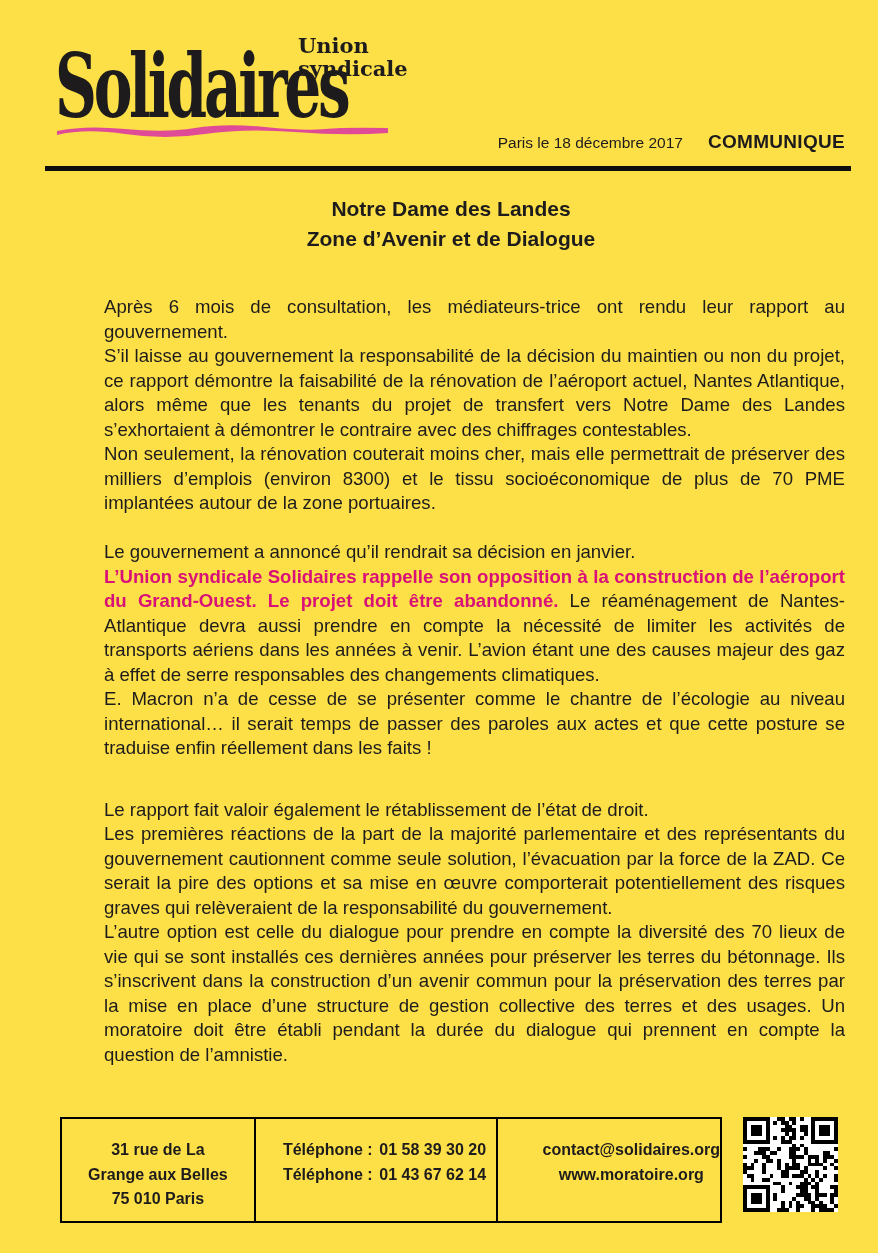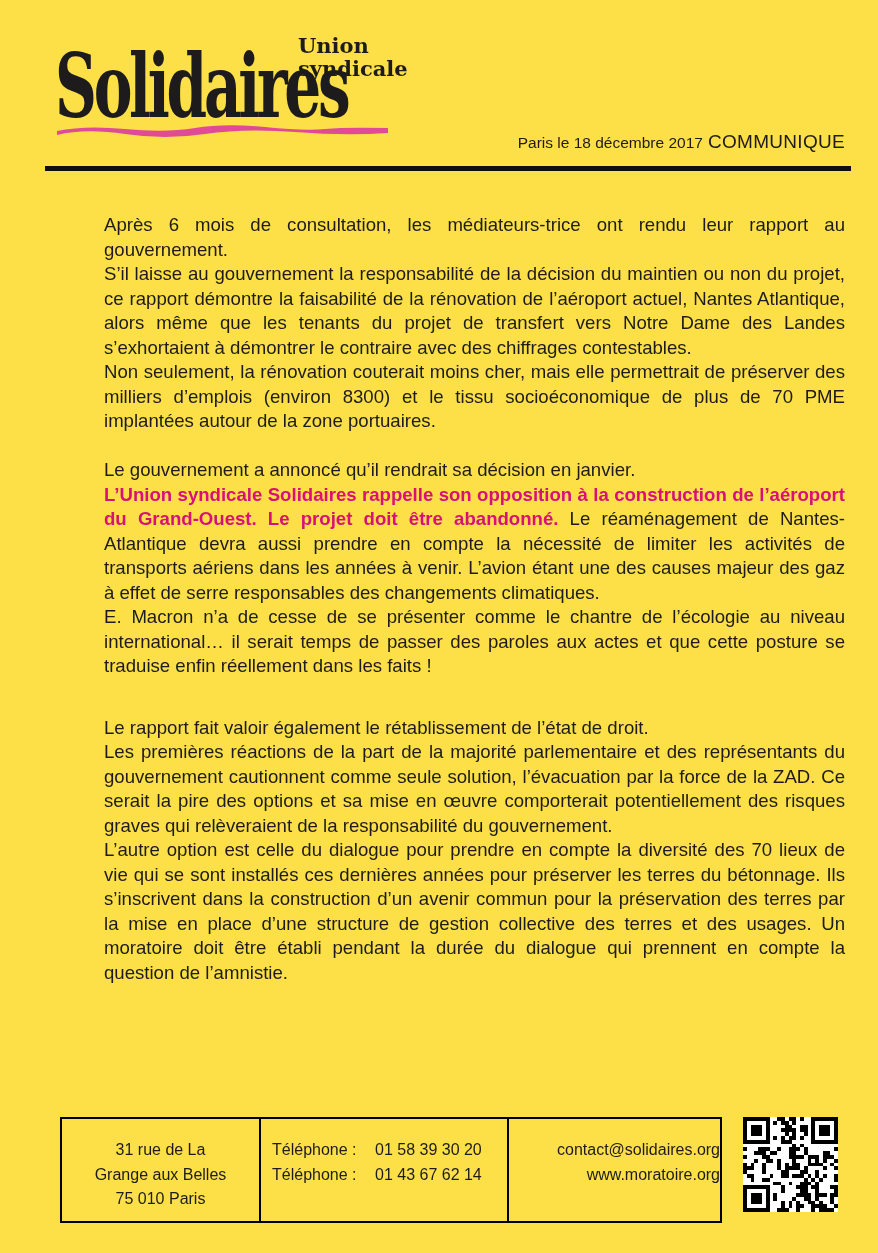--- a/index.html
+++ b/index.html
@@ -21,21 +21,21 @@
   }
   .union {
     position:absolute; left:241px; top:34px;
     font-family:"DejaVu Serif", serif; font-weight:bold;
     font-size:21px; line-height:23px; color:var(--ink,#221f20);
   }
   .brush { position:absolute; left:-2px; top:122px; width:335px; height:17px; color:var(--brush,#e04b97); }
   .dateline {
     position:absolute; right:0; top:131px; font-size:15.5px; white-space:nowrap;
   }
-  .communique { font-size:19px; font-weight:normal; letter-spacing:0.3px; margin-left:5px; }
+  .communique { font-size:19px; font-weight:bold; letter-spacing:0.3px; margin-left:25px; }
   .rule { position:absolute; left:-12px; right:-6px; top:166px; height:5px; background:#0e0e0e; }
 
   
   .title {
     margin-top:22px; text-align:center;
     font-size:21px; font-weight:bold; line-height:30px;
   }
 
   
   .doc-body { margin-top:41px; font-size:18.6px; line-height:24.5px; }
@@ -43,26 +43,26 @@
   .sp-line  { margin-top:24.5px; }
   .sp-wide  { margin-top:37px; }
   .sp-mid   { margin-top:30px; }
   .hl { color:var(--pink,#d81078); font-weight:bold; }
 
   
   .footer { position:absolute; left:60px; top:1117px; display:flex; align-items:flex-start; }
   .f-table { display:flex; border:2px solid #000; width:662px; height:106px; box-sizing:border-box; }
   .f-cell {
     box-sizing:border-box; padding-top:19px;
-    font-weight:normal; font-size:16px; line-height:24.5px;
+    font-weight:bold; font-size:16px; line-height:24.5px;
   }
   .f-address { width:197px; text-align:center; }
-  .f-phone   { width:248px; border-left:2px solid #000; padding-left:11px; }
+  .f-phone   { width:248px; border-left:2px solid #000; padding-left:11px;text-align:center; }
   .f-phone .lbl { display:inline-block; width:103px; }
-  .f-contact { flex:1; border-left:2px solid #000; text-align:right;padding-left:45px; }
+  .f-contact { flex:1; border-left:2px solid #000; text-align:center;padding-left:45px; }
   .qr { margin-left:21px; width:95px; height:95px; display:block; }
 </style>
 </head>
 <body>
 
 <div class="page">
   <div class="content">
 
     <div class="header">
       <div class="union">
@@ -72,20 +72,24 @@
       <div class="wordmark">Solidaires</div>
       <svg class="brush" viewBox="0 0 335 17" preserveAspectRatio="none">
         <path fill="currentColor" d="M2 9 Q 30 3 70 7 T 140 6 T 210 5 T 270 7 T 333 6 L 333 11 Q 290 14 240 10 T 150 12 T 70 12 T 2 13 Z"></path>
       </svg>
       <div class="dateline">
         <span>Paris le 18 décembre 2017</span><span class="communique">COMMUNIQUE</span>
       </div>
       <div class="rule"></div>
     </div>
 
+    <div class="title">
+      <div>Notre Dame des Landes</div>
+      <div>Zone d’Avenir et de Dialogue</div>
+    </div>
 
     <div class="doc-body">
       <div class="blk">Après 6 mois de consultation, les médiateurs-trice ont rendu leur rapport au gouvernement.</div>
       <div class="blk">S’il laisse au gouvernement la responsabilité de la décision du maintien ou non du projet, ce rapport démontre la faisabilité de la rénovation de l’aéroport actuel, Nantes Atlantique, alors même que les tenants du projet de transfert vers Notre Dame des Landes s’exhortaient à démontrer le contraire avec des chiffrages contestables.</div>
       <div class="blk">Non seulement, la rénovation couterait moins cher, mais elle permettrait de préserver des milliers d’emplois (environ 8300) et le tissu socioéconomique de plus de 70 PME implantées autour de la zone portuaires.</div>
 
       <div class="blk sp-line">Le gouvernement a annoncé qu’il rendrait sa décision en janvier.</div>
       <div class="blk"><span class="hl">L’Union syndicale Solidaires rappelle son opposition à la construction de l’aéroport du Grand-Ouest. Le projet doit être abandonné.</span><span> Le réaménagement de Nantes-Atlantique devra aussi prendre en compte la nécessité de limiter les activités de transports aériens dans les années à venir. L’avion étant une des causes majeur des gaz à effet de serre responsables des changements climatiques.</span></div>
       <div class="blk">E. Macron n’a de cesse de se présenter comme le chantre de l’écologie au niveau international… il serait temps de passer des paroles aux actes et que cette posture se traduise enfin réellement dans les faits !</div>
 

